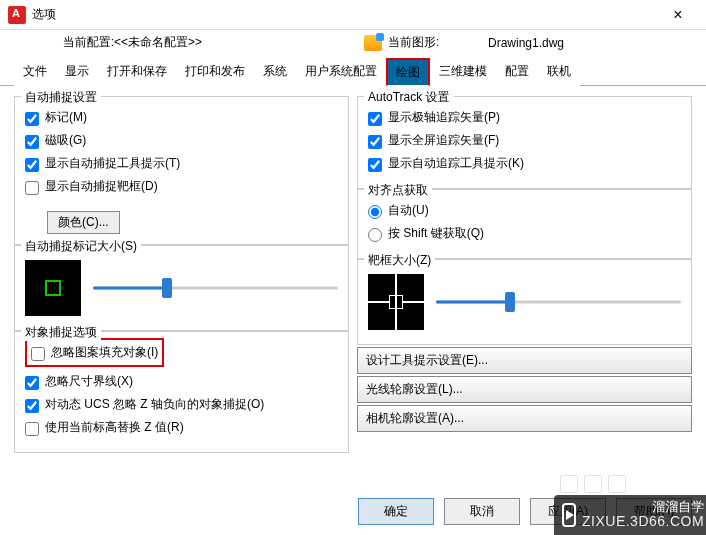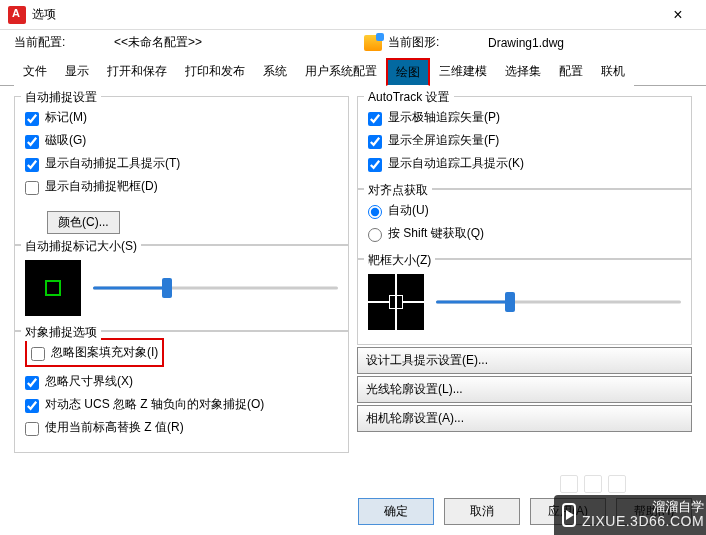--- a/index.html
+++ b/index.html
@@ -6,21 +6,21 @@
 body { background: #fff; width: 706px; height: 535px; position: relative; overflow: hidden; }
 
 .titlebar { height: 30px; display: flex; align-items: center; padding: 1px 8px; border-bottom: 1px solid #ddd; }
 .titlebar .logo { width: 18px; height: 18px; margin-right: 6px; background: #d22; position: relative; border-radius: 2px; }
 .titlebar .logo::after { content: "A"; color: #fff; font-weight: bold; position: absolute; left: 4px; top: 1px; font-size: 11px; }
 .titlebar .title { flex: 0 0 auto; }
 .titlebar .spacer { flex: 1; }
 .titlebar .close { width: 40px; text-align: center; font-size: 16px; cursor: pointer; }
 
 .profile-row { display: flex; align-items: center; padding: 4px 14px; }
-.profile-row .p1 { width: 100px; }
+.profile-row .p1 { width: 100px; text-align: right; }
 .profile-row .p2 { width: 250px; }
 .profile-row .dicon { width: 18px; height: 16px; background: linear-gradient(#fc3, #f90); border-radius: 2px; margin-right: 6px; position: relative; }
 .profile-row .dicon::after { content: ""; position: absolute; right: -2px; top: -2px; width: 8px; height: 8px; background: #39f; border-radius: 2px; }
 .profile-row .p3 { width: 100px; }
 .profile-row .p4 { width: 160px; }
 
 .tabs { display: flex; border-bottom: 1px solid #aaa; gap: 0; padding: 0 14px; margin-top: 2px; position: relative; }
 .tab { padding: 4px 8px; cursor: pointer; border: 1px solid transparent; border-bottom: none; position: relative; top: 1px; background: #fff; }
 .tab.active { border: 2px solid #d00; border-bottom: 1px solid #fff; background: #0369a1; z-index: 2; }
 
@@ -86,21 +86,20 @@
 
 <div class="tabs">
   <div class="tab">文件</div>
   <div class="tab">显示</div>
   <div class="tab">打开和保存</div>
   <div class="tab">打印和发布</div>
   <div class="tab">系统</div>
   <div class="tab">用户系统配置</div>
   <div class="tab active">绘图</div>
   <div class="tab">三维建模</div>
-  <div class="tab">选择集</div>
   <div class="tab">配置</div>
   <div class="tab">联机</div>
 </div>
 
 <div class="panel">
 
   <div class="col">
 
     <fieldset>
       <div class="legend">自动捕捉设置</div>

